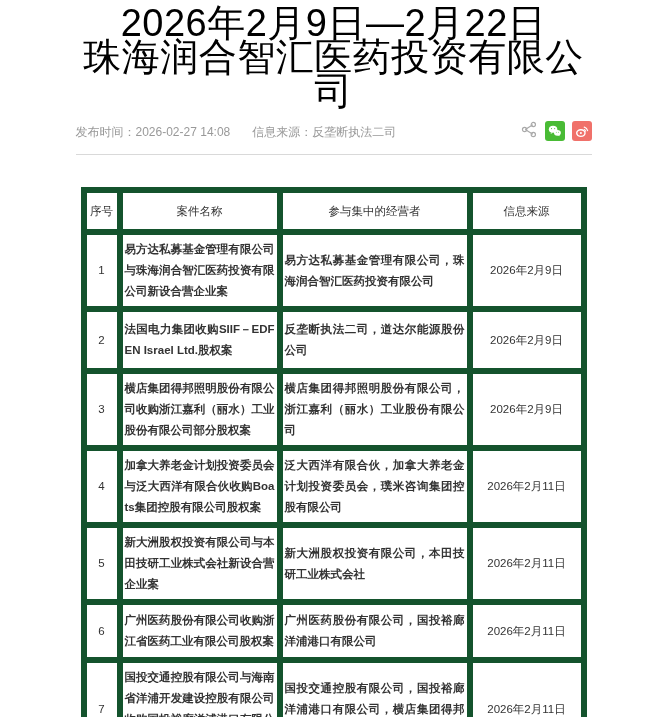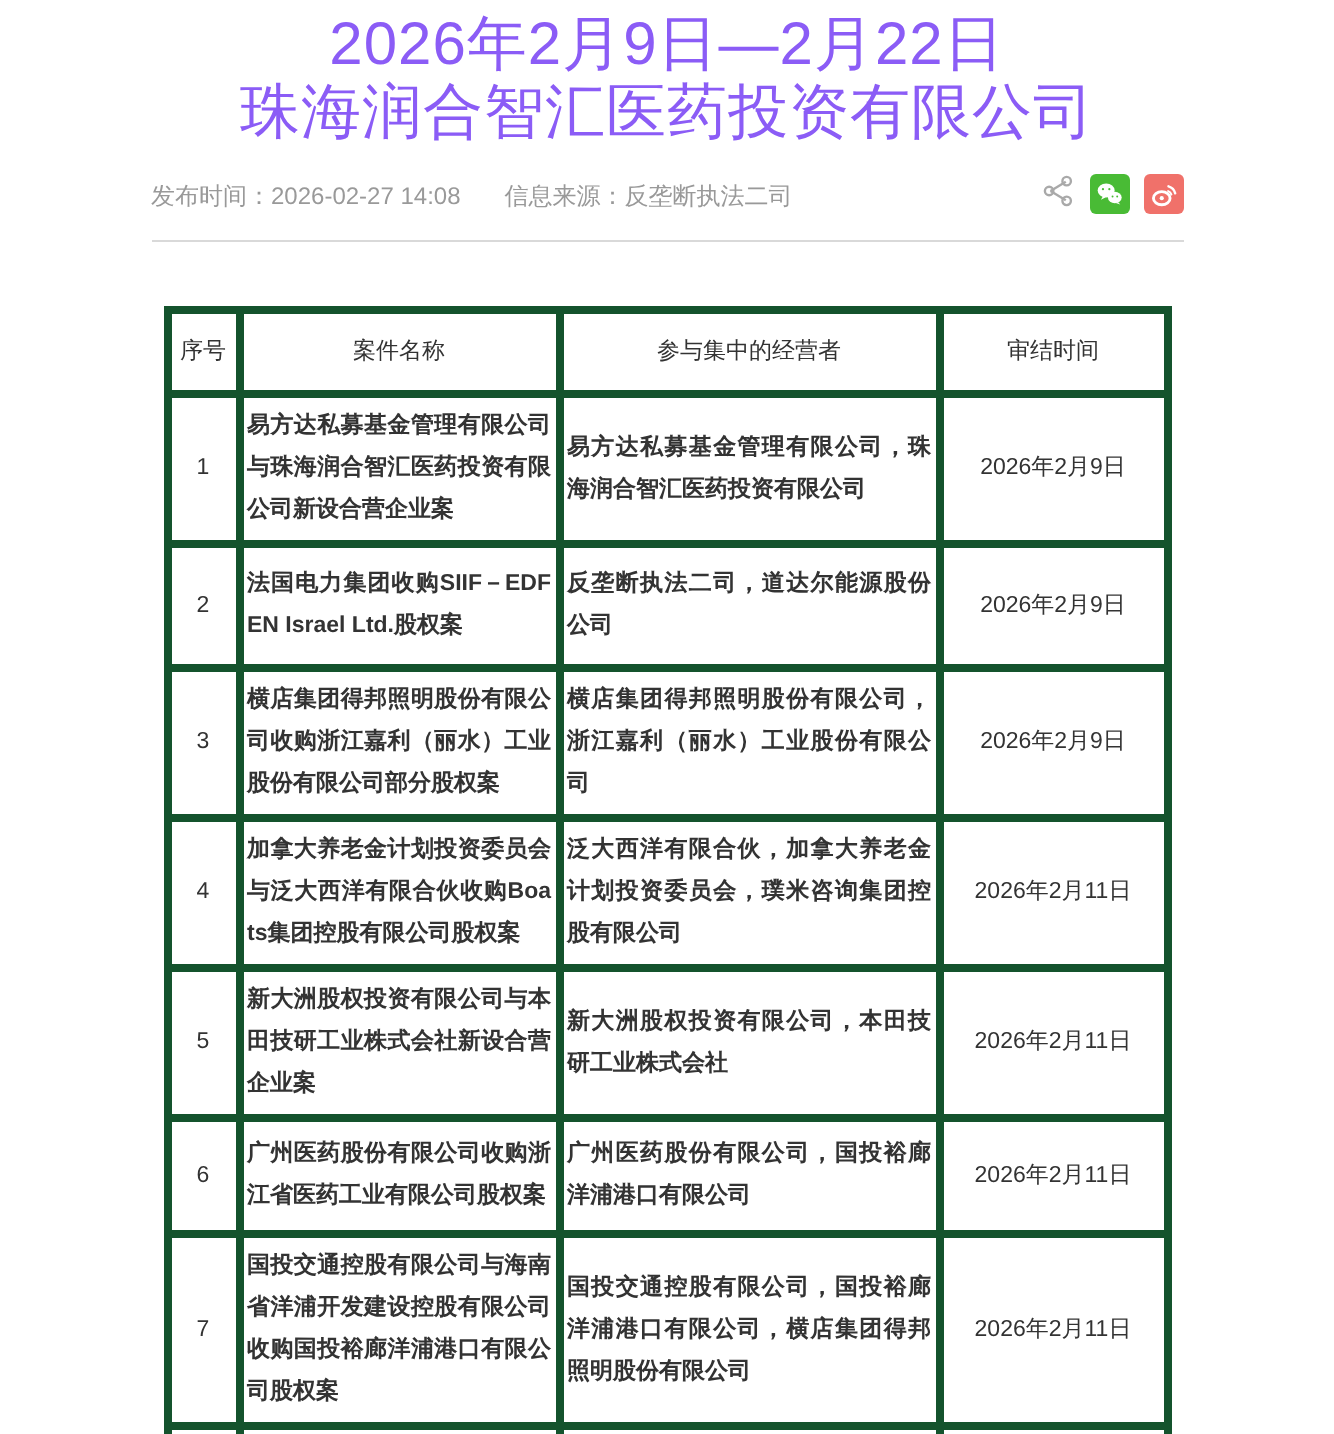--- a/index.html
+++ b/index.html
@@ -10,23 +10,23 @@
     font-family: "Liberation Sans", "DejaVu Sans", sans-serif;
     color: #333;
   }
   .content {
     width: 516px;
     margin: 0 auto;
   }
   .page-title {
     padding-top: 6px;
     text-align: center;
-    font-size: 30px;
+    font-size: 38px;
     font-weight: 400;
-    color: #8b5cf6;
+    color: #000000;
     line-height: 34px;
     letter-spacing: 0.5px;
   }
   .meta-row {
     position: relative;
     margin-top: 13px;
     height: 22px;
   }
   .meta-text {
     text-align: left;
@@ -68,21 +68,21 @@
     border-collapse: collapse;
     table-layout: fixed;
     font-size: 11.5px;
     color: #333;
   }
   .cases-table col.c-no   { width: 36px; }
   .cases-table col.c-name { width: 160px; }
   .cases-table col.c-par  { width: 190px; }
   .cases-table col.c-date { width: 114px; }
   .cases-table th, .cases-table td {
-    border: 4px solid #14532d;
+    border: 6px solid #14532d;
     vertical-align: middle;
     line-height: 21px;
     font-weight: 400;
   }
   .cases-table thead th {
     height: 42px;
     text-align: center;
   }
   .cases-table td { padding: 4px 2px; }
   .cases-table td.center { text-align: center; padding: 4px 1px; }
@@ -162,21 +162,21 @@
       <col class="c-no">
         <col class="c-name">
         <col class="c-par">
         <col class="c-date">
     </colgroup>
     <thead>
       <tr>
         <th>序号</th>
         <th>案件名称</th>
         <th>参与集中的经营者</th>
-        <th>审结时间</th>
+        <th>信息来源</th>
       </tr>
     </thead>
     <tbody>
         <tr>
     <td class="center">1</td>
     <td class="wrap">易方达私募基金管理有限公司与珠海润合智汇医药投资有限公司新设合营企业案</td>
     <td class="wrap">易方达私募基金管理有限公司，珠海润合智汇医药投资有限公司</td>
     <td class="center">2026年2月9日</td>
   </tr>
         <tr>

